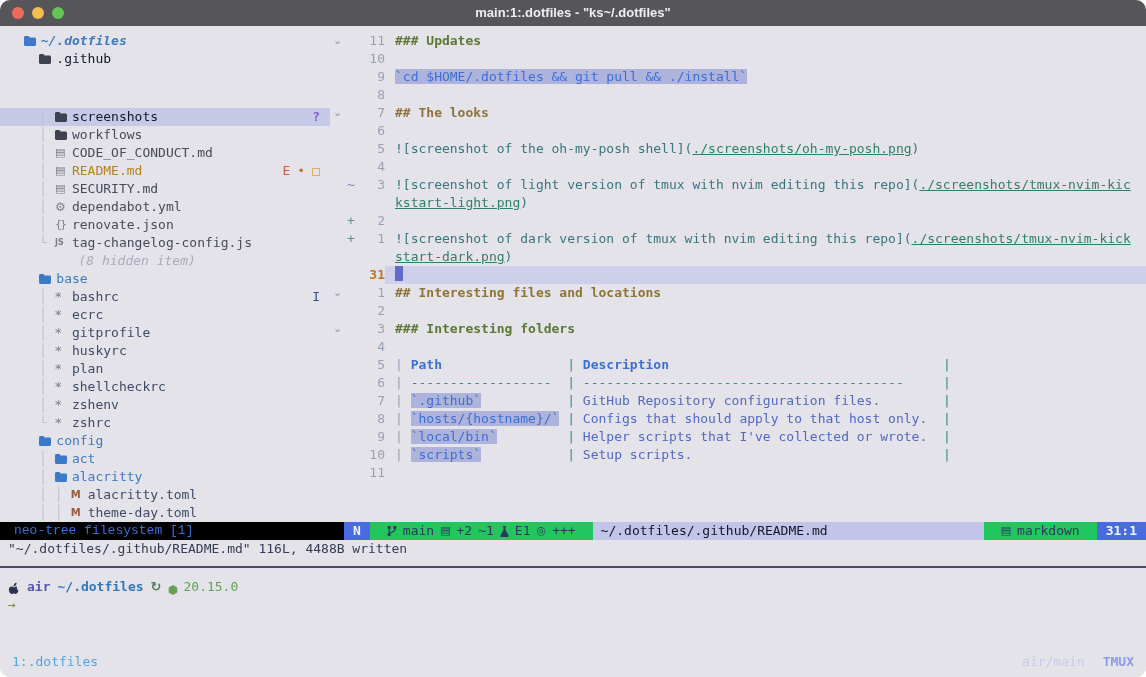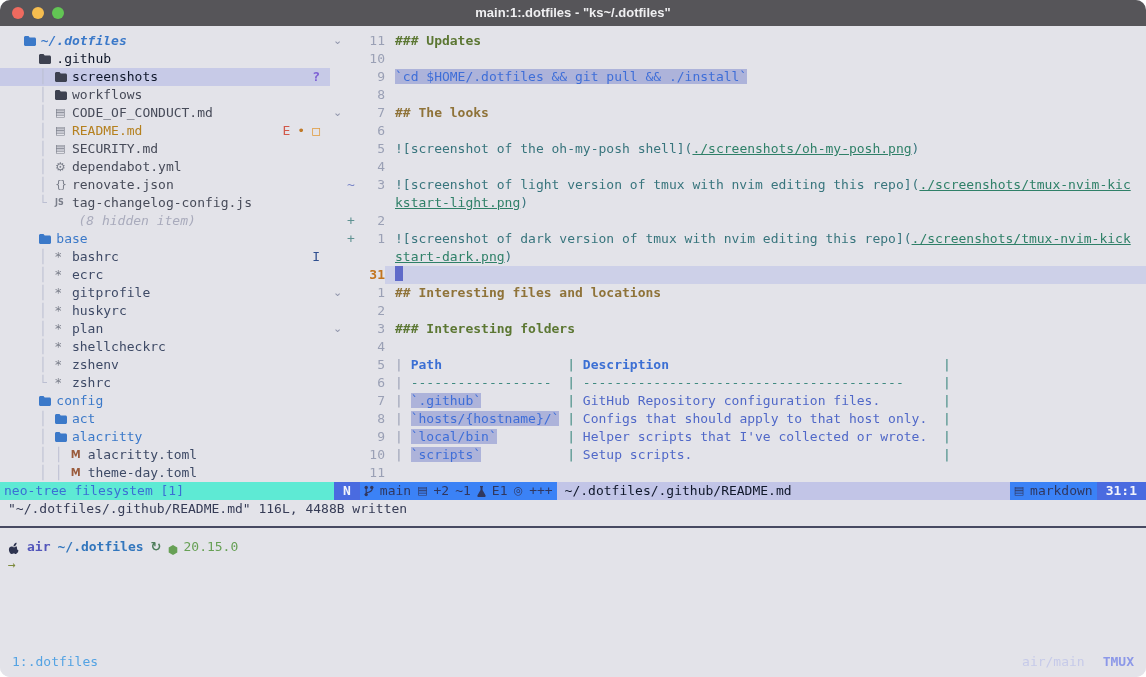--- a/index.html
+++ b/index.html
@@ -11,21 +11,21 @@
   .tl{width:12px;height:12px;border-radius:50%;}
   .tl.red{background:#ee6a5f;} .tl.yellow{background:#f5bd4f;} .tl.green{background:#62c554;}
   .title{color:#efeff1;font-family:"Liberation Sans",sans-serif;font-weight:bold;font-size:13px;}
   
   .term{position:relative;height:651px;background:#e3e3e9;}
   .panes{display:flex;}
   .sidebar{width:330px;padding-top:6px;background:#e3e3e9;overflow:hidden;}
   .editor{flex:1;padding-top:6px;overflow:hidden;}
   
   .srow{display:flex;height:18px;align-items:center;white-space:pre;padding-left:8px;padding-right:10px;}
-  .srow.sel{background:#c7cae7;}
+  .srow.sel{background:#c7cae7;margin-top:40px;}
   .prefix{color:#bcbfd2;}
   .ficon{width:17px;display:inline-flex;justify-content:flex-start;align-items:center;font-family:"DejaVu Sans",sans-serif;}
   .i-md{color:#7a7e8a;font-size:11px;} .i-gear{color:#7a7e8a;font-size:12px;}
   .i-json{color:#7a7e8a;font-size:11px;letter-spacing:-2px;} .i-js{color:#7a7e8a;font-size:8px;font-weight:bold;}
   .i-star{color:#7a7e8a;} .i-toml{color:#9a5b3c;font-size:10px;font-weight:bold;}
   .s-root{color:#3b79c9;font-weight:bold;font-style:italic;}
   .s-purple{color:#0f172a;} .s-blue{color:#3b79c9;} .s-file{color:#474b59;}
   .s-amber{color:#b5801f;} .s-dotfile{color:#3e4a66;} .s-hidden{color:#a9abbc;font-style:italic;}
   .badges{margin-left:auto;display:flex;gap:7px;align-items:center;}
   .b-purple{color:#7e61d4;font-weight:bold;} .b-err{color:#d1584a;}
@@ -39,24 +39,24 @@
   .etext{flex:1;padding-left:10px;color:#3c415c;}
   .etext.curline{background:#cdd0e8;}
   .cursor{display:inline-block;width:8px;height:15px;background:#5f6ac9;vertical-align:-2px;}
   .c-h2{color:#8f7339;font-weight:bold;} .c-h3{color:#5c7733;font-weight:bold;margin-top:24px;}
   .c-code{color:#3e6ed8;background:#adb3da;}
   .c-img{color:#38757d;} .c-url{color:#2f8068;text-decoration:underline;}
   .c-pipe0{color:#9aa0b5;} .c-pipe{color:#3f8a80;} .c-dash{color:#3f8a80;}
   .c-th{color:#3b6fd4;font-weight:bold;} .c-td{color:#5068c8;} .c-plain{color:#3c415c;}
   
   .statusrow{display:flex;height:18px;}
-  .neotree-status{width:330px;background:#5eead4;color:#3b6fd4;padding-left:4px;line-height:18px;}
+  .neotree-status{width:330px;background:#000000;color:#3b6fd4;padding-left:14px;line-height:18px;font-family:Liberation Mono, monospace;}
   .lualine{flex:1;display:flex;}
   .ll-a{background:#4a6be0;color:#f2f3fb;font-weight:bold;padding:0 9px;display:flex;align-items:center;}
-  .ll-b{background:#3b82f6;color:#30375f;padding:0 4px;display:flex;align-items:center;gap:6px;white-space:pre;}
+  .ll-b{background:#22c55e;color:#30375f;padding:0 17px;display:flex;align-items:center;gap:6px;white-space:pre;}
   .ll-c{background:#c2c5e7;color:#0f172a;padding:0 8px;display:flex;align-items:center;flex:1;white-space:pre;}
   .ll-icon{display:inline-flex;align-items:center;font-family:"DejaVu Sans",sans-serif;font-size:11px;}
   .ll-b svg{display:block;}
   
   .cmdline{height:18px;padding-left:8px;color:#363c56;white-space:pre;}
   .divider{height:2px;background:#474a62;margin-top:8px;}
   .shell{padding:10px 8px 0 8px;}
   .prow{height:18px;white-space:pre;display:flex;align-items:center;gap:7px;}
   .p-user{color:#5356bb;font-weight:bold;} .p-path{color:#3276bd;font-weight:bold;}
   .p-sync{color:#4e7d5b;font-weight:bold;font-family:"DejaVu Sans",sans-serif;}

